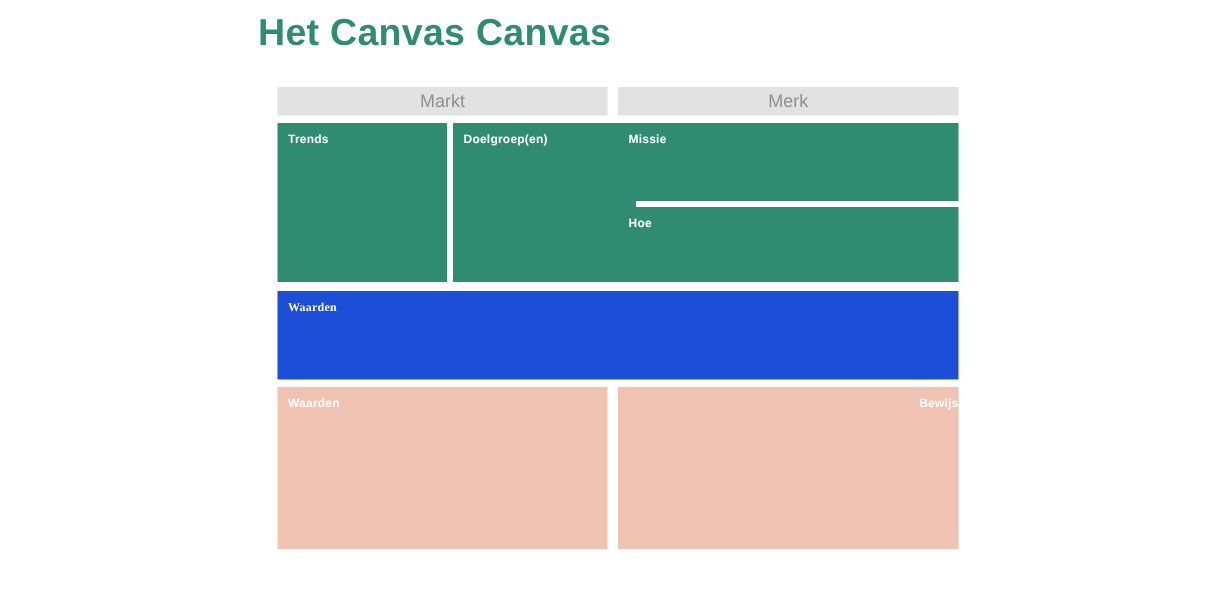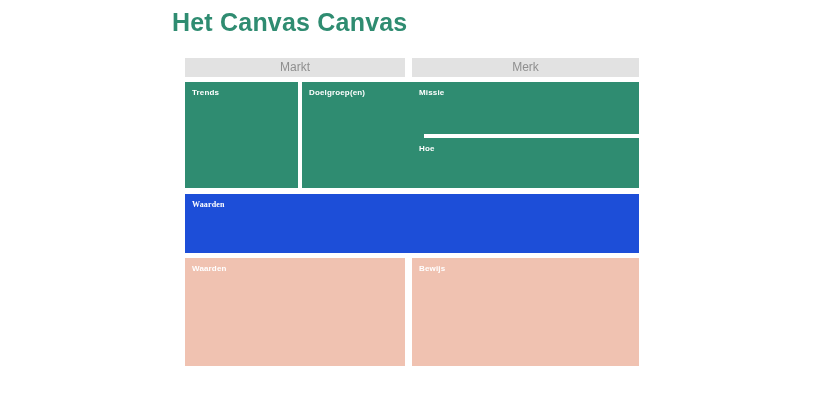--- a/index.html
+++ b/index.html
@@ -75,21 +75,21 @@
   #cell-trends     { left: 0px;   top: 24px;  width: 113px; height: 106px; }
   #cell-doelgroep  { left: 117px; top: 24px;  width: 122px; height: 106px; }
   #cell-missie     { left: 227px; top: 24px;  width: 227px; height: 52px;  }
   #cell-hoe        { left: 227px; top: 80px;  width: 227px; height: 50px;  }
 
   
   #cell-waarden    { left: 0px;   top: 136px; width: 454px; height: 59px;  }
 
   
   #cell-beloftes   { left: 0px;   top: 200px; width: 220px; height: 108px; }
-  #cell-bewijs     { left: 227px; top: 200px; width: 227px; height: 108px; }
+  #cell-bewijs     { left: 227px; top: 200px; width: 227px; height: 108px; text-align: right; }
 </style>
 </head>
 <body>
 
 <div id="page-title">Het Canvas Canvas</div>
 
 <div id="canvas">
 
   <div class="col-header" id="header-markt">Markt</div>
 

